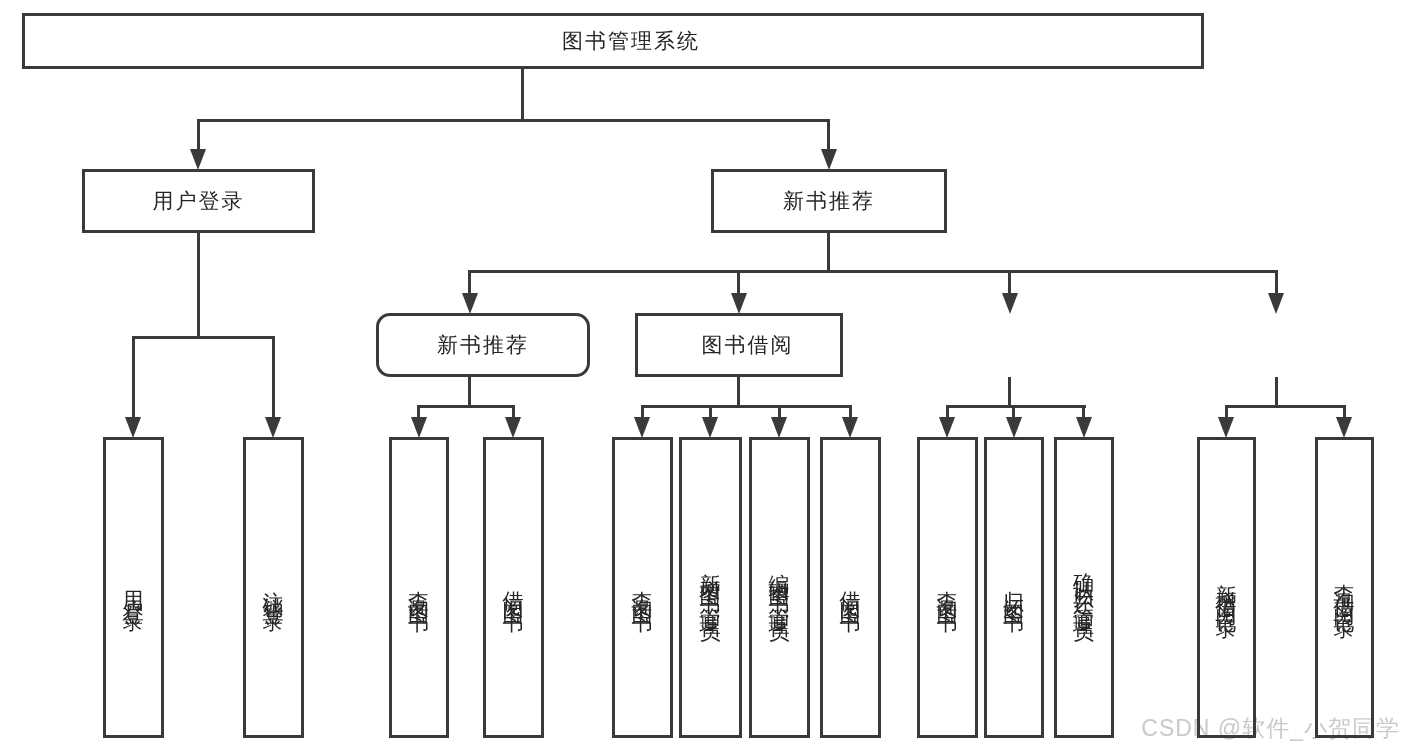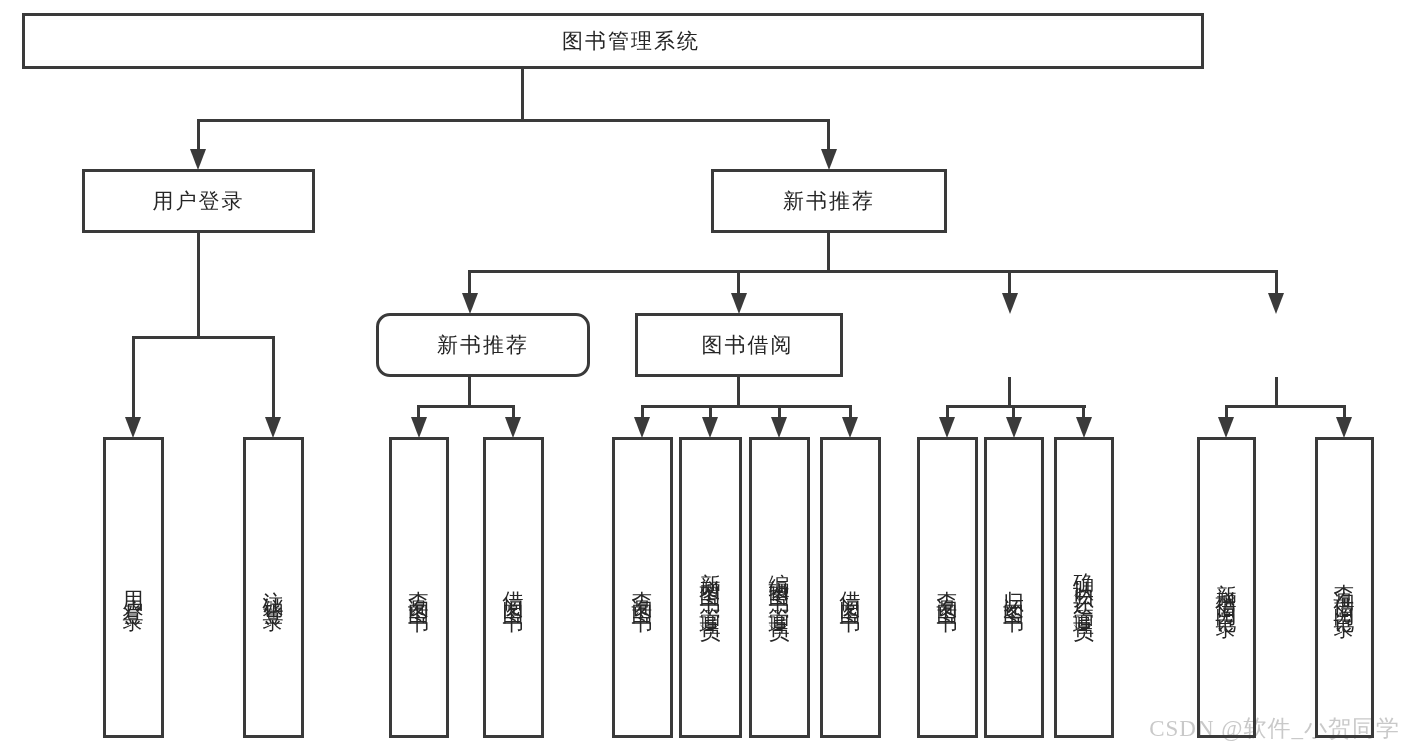--- a/index.html
+++ b/index.html
@@ -51,21 +51,20 @@
     border-top: 21px solid var(--line);
   }
   .watermark {
     position: absolute;
     right: 5px;
     bottom: 3px;
     font-size: 23px;
     color: var(--watermark);
     letter-spacing: 1px;
     z-index: 0;
-    font-family: Liberation Serif, serif;
   }
   .layer { position: absolute; inset: 0; }
 </style>
 </head>
 <body>
 
 <div class="canvas">
 
   <div class="watermark">CSDN @软件_小贺同学</div>
 

